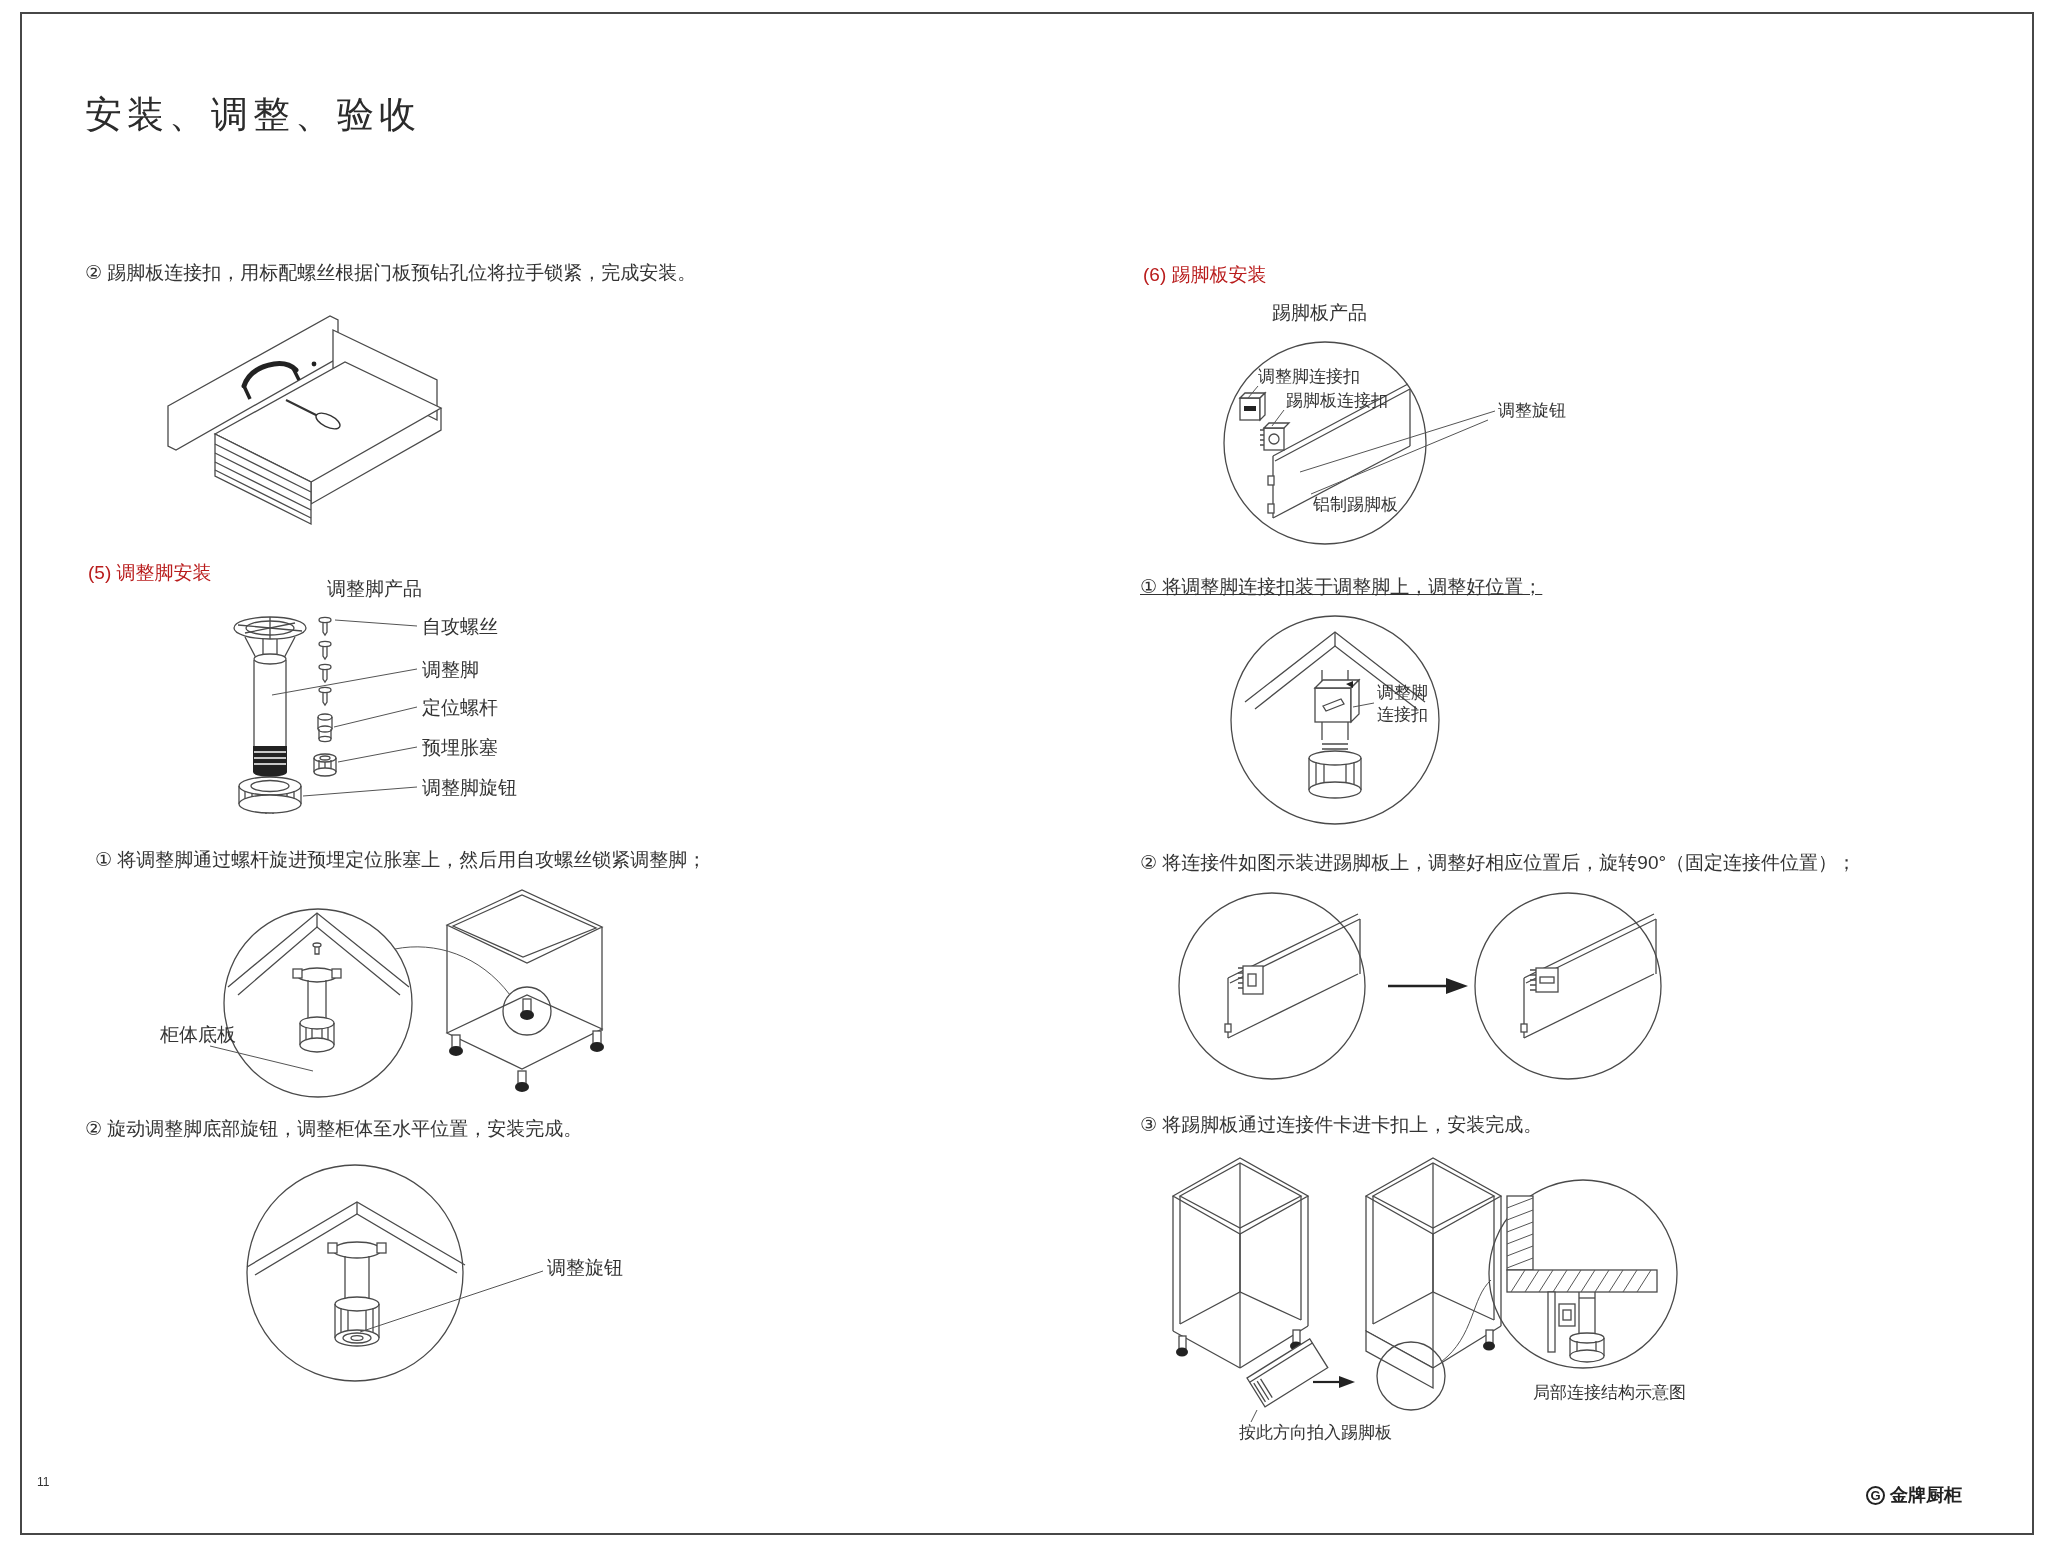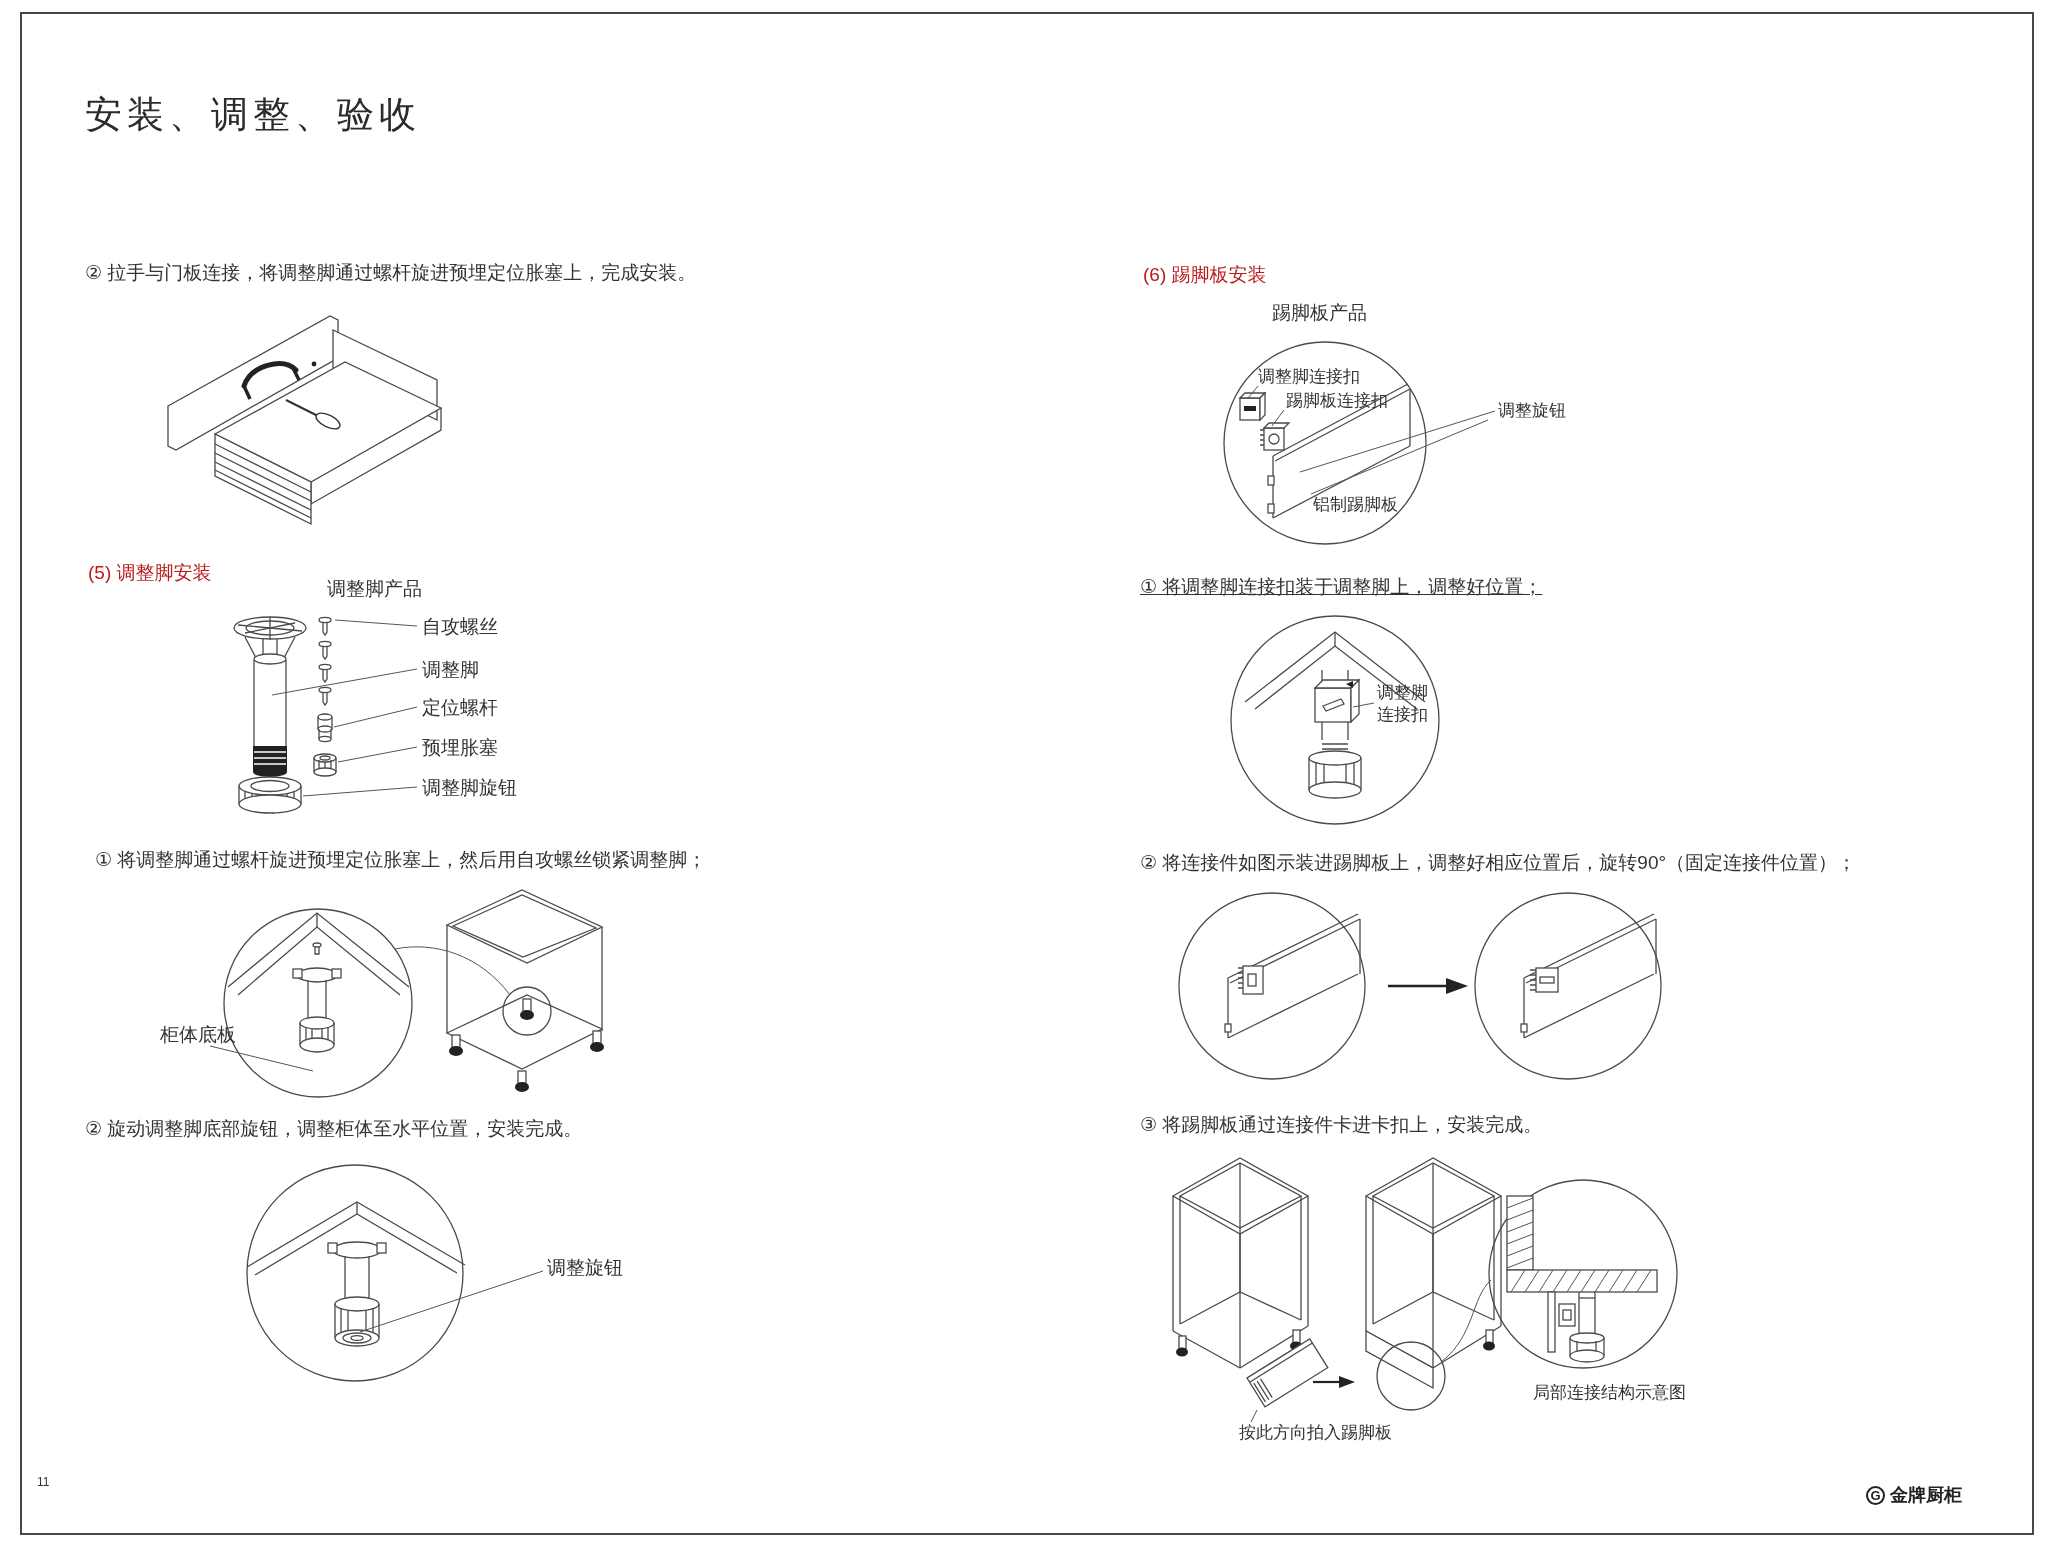--- a/index.html
+++ b/index.html
@@ -27,21 +27,21 @@
   svg .ldr{stroke:#555;stroke-width:1;fill:none;}
 </style>
 </head>
 <body>
 
 <div id="page">
   <div class="frame"></div>
 
   <div class="abs title" style="left:85px;top:90px;">安装、调整、验收</div>
 
-  <div class="abs step" style="left:85px;top:260px;">② 拉手与门板连接，将调整脚通过螺杆旋进预埋定位胀塞上，完成安装。</div>
+  <div class="abs step" style="left:85px;top:260px;">② 踢脚板连接扣，用标配螺丝根据门板预钻孔位将拉手锁紧，完成安装。</div>
 
   <svg class="abs" style="left:160px;top:306px;" width="300" height="235" viewBox="0 0 300 235">
     <polygon class="fw" points="8,100 170,10 178,14 178,52 16,144 8,140"></polygon>
     <polygon class="fw" points="173,24 277,74 277,114 173,62"></polygon>
     <polygon class="fw" points="55,128 185,56 281,102 151,176"></polygon>
     <polyline class="ln" points="281,102 281,124 151,198 151,176"></polyline>
     <polygon class="fw" points="55,128 55,170 151,218 151,176"></polygon>
     <line class="ln" x1="55" y1="138" x2="151" y2="186"></line>
     <line class="ln" x1="55" y1="147" x2="151" y2="195"></line>
     <line class="ln" x1="55" y1="156" x2="151" y2="204"></line>

